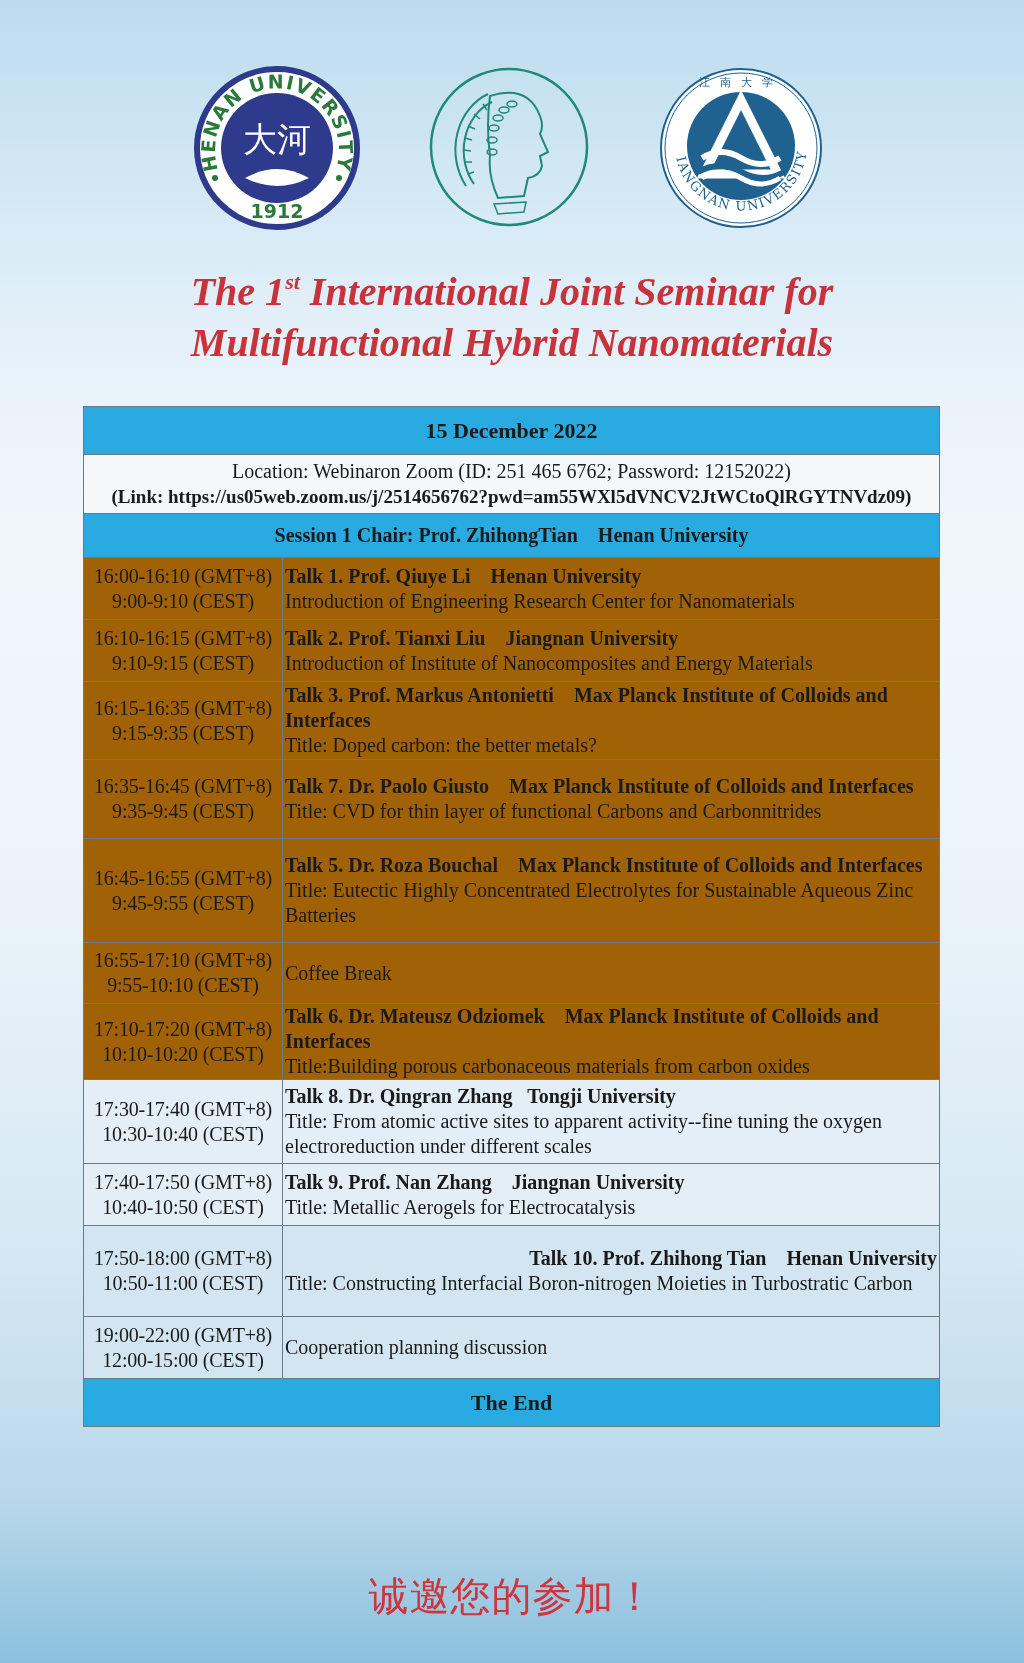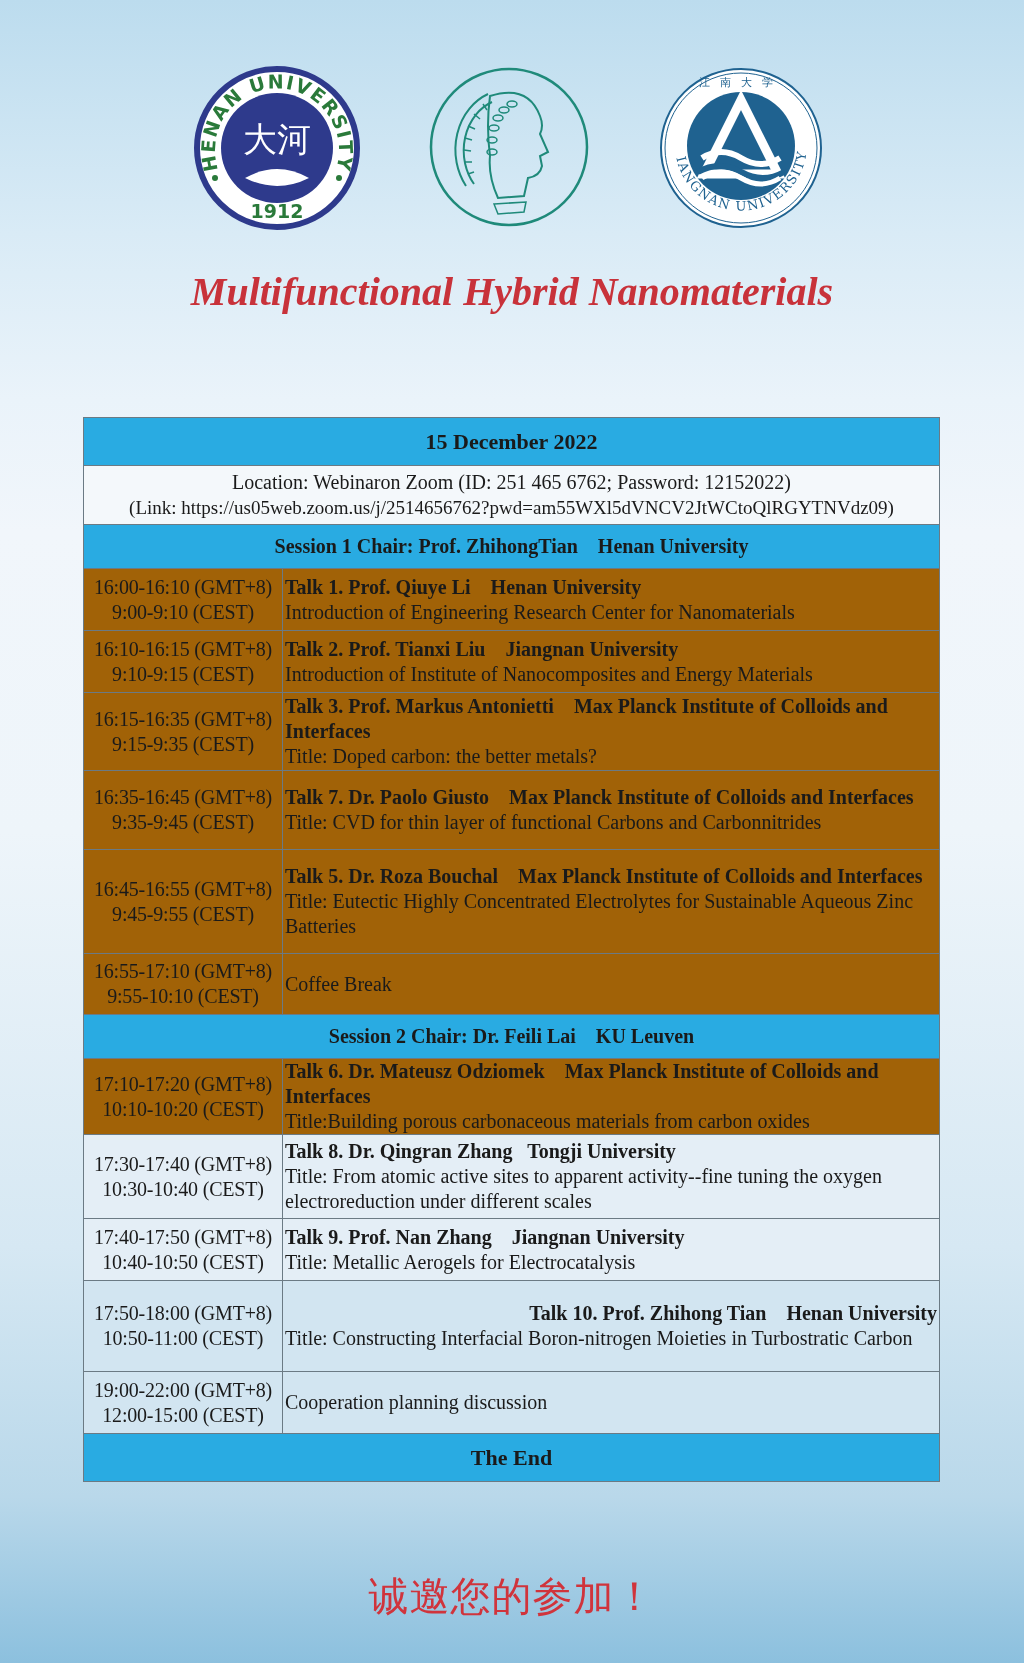--- a/index.html
+++ b/index.html
@@ -14,31 +14,31 @@
   #logo-henan { left: 193px; width: 168px; height: 165px; }
   #logo-mpg { left: 428px; width: 162px; height: 163px; }
   #logo-jiangnan { left: 658px; width: 166px; height: 165px; }
   .title {
     position: absolute; top: 266px; left: 0; width: 1024px; text-align: center;
     font-family: "Liberation Serif", serif; font-style: italic; font-weight: bold;
     color: #c8323a; font-size: 40px; line-height: 51px;
   }
   .title sup { font-size: 22px; vertical-align: 16px; line-height: 0; }
   table.sched {
-    position: absolute; top: 417px; left: 83px; width: 857px;
+    position: absolute; top: 406px; left: 83px; width: 857px;
     border-collapse: collapse; table-layout: fixed;
     font-family: "Liberation Serif", serif; font-size: 20px;
   }
   table.sched td { border: 1px solid #6b7a84; padding: 0 2px; vertical-align: middle; }
   .band { background: #29abe2; text-align: center; font-weight: bold; }
   .band td { border-color: #3d6f8c; }
   .hdr-date { height: 47px; font-size: 22px; }
   .loc { background: #f4f8fb; text-align: center; height: 58px; line-height: 25px; }
   .loc .l1 { font-size: 20px; }
-  .loc .l2 { font-size: 19px; }
+  .loc .l2 { font-size: 19px; font-weight: bold; }
   .sess { height: 43px; font-size: 20px; }
   .end { height: 47px; font-size: 22px; }
   td.time { width: 198px; text-align: center; line-height: 25px; white-space: nowrap; letter-spacing: -0.2px; }
   td.desc { line-height: 25px; padding-left: 3px; }
   .speaker { font-weight: bold; }
   .row-light td { background: #a16207; }
   .row-mid td { background: #e4eef6; }
   .row-blue td { background: #d2e5f1; }
   .invite {
     position: absolute; top: 1569px; left: 0; width: 1024px; text-align: center;
@@ -103,20 +103,21 @@
         <path id="jn-arc" d="M 18 90 A 66 66 0 0 0 148 90"></path>
       </defs>
     <text font-family="DejaVu Serif, serif" font-size="13" fill="#1f6290" letter-spacing="1.5">
       <textPath href="#jn-arc" startOffset="50%" text-anchor="middle">JIANGNAN UNIVERSITY</textPath>
     </text>
     <text x="83" y="20" text-anchor="middle" font-family="DejaVu Sans, sans-serif" font-size="11" fill="#1f6290" letter-spacing="10">江南大学</text>
   </svg>
 </div>
 
 <div class="title">
+  <div><span>The 1</span><sup>st</sup><span> International Joint Seminar for</span></div>
   <div>Multifunctional Hybrid Nanomaterials</div>
 </div>
 
 <table class="sched">
   <colgroup>
       <col style="width:199px">
       <col>
     </colgroup>
   <tbody id="sched-body">
     <tr class="band">
@@ -183,23 +184,20 @@
       </tr>
       <tr class="row-light" style="height: 61px;">
         <td class="time">
           <div>16:55-17:10 (GMT+8)</div>
           <div>9:55-10:10 (CEST)</div>
         </td>
         <td class="desc">
           <div>Coffee Break</div>
         </td>
       </tr>
-      <tr class="band">
-        <td colspan="2" class="sess" style="white-space: pre;">Session 2 Chair: Dr. Feili Lai    KU Leuven</td>
-      </tr>
       <tr class="row-light" style="height: 60px; margin-left: 25px;">
         <td class="time">
           <div>17:10-17:20 (GMT+8)</div>
           <div>10:10-10:20 (CEST)</div>
         </td>
         <td class="desc">
           <div class="speaker" style="white-space: pre-wrap;">Talk 6. Dr. Mateusz Odziomek    Max Planck Institute of Colloids and Interfaces</div>
           <div>Title:Building porous carbonaceous materials from carbon oxides</div>
         </td>
       </tr>

